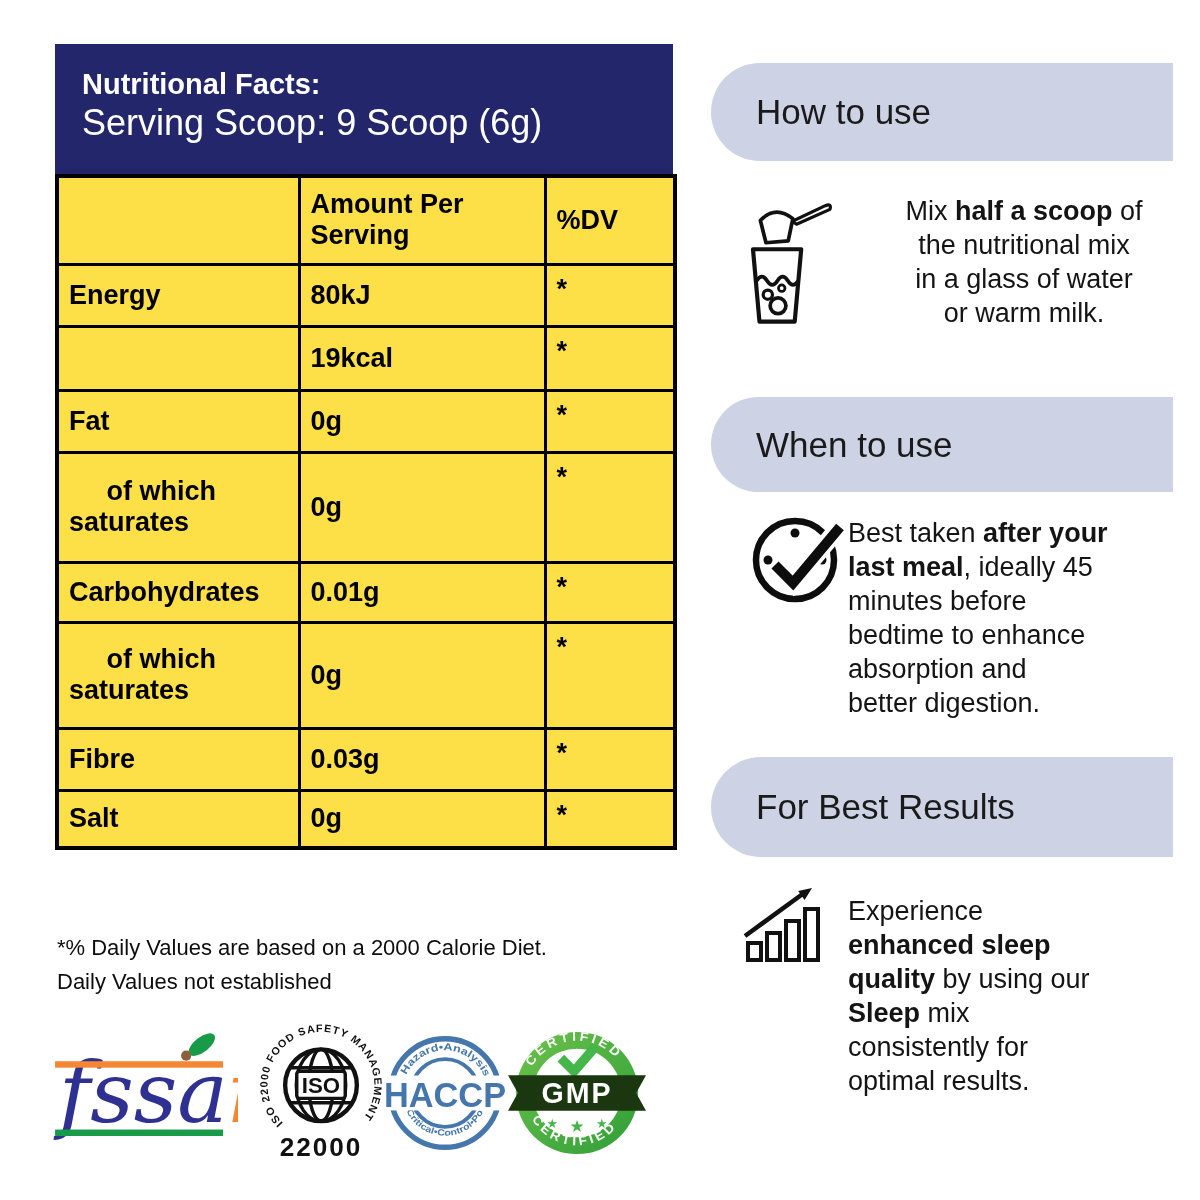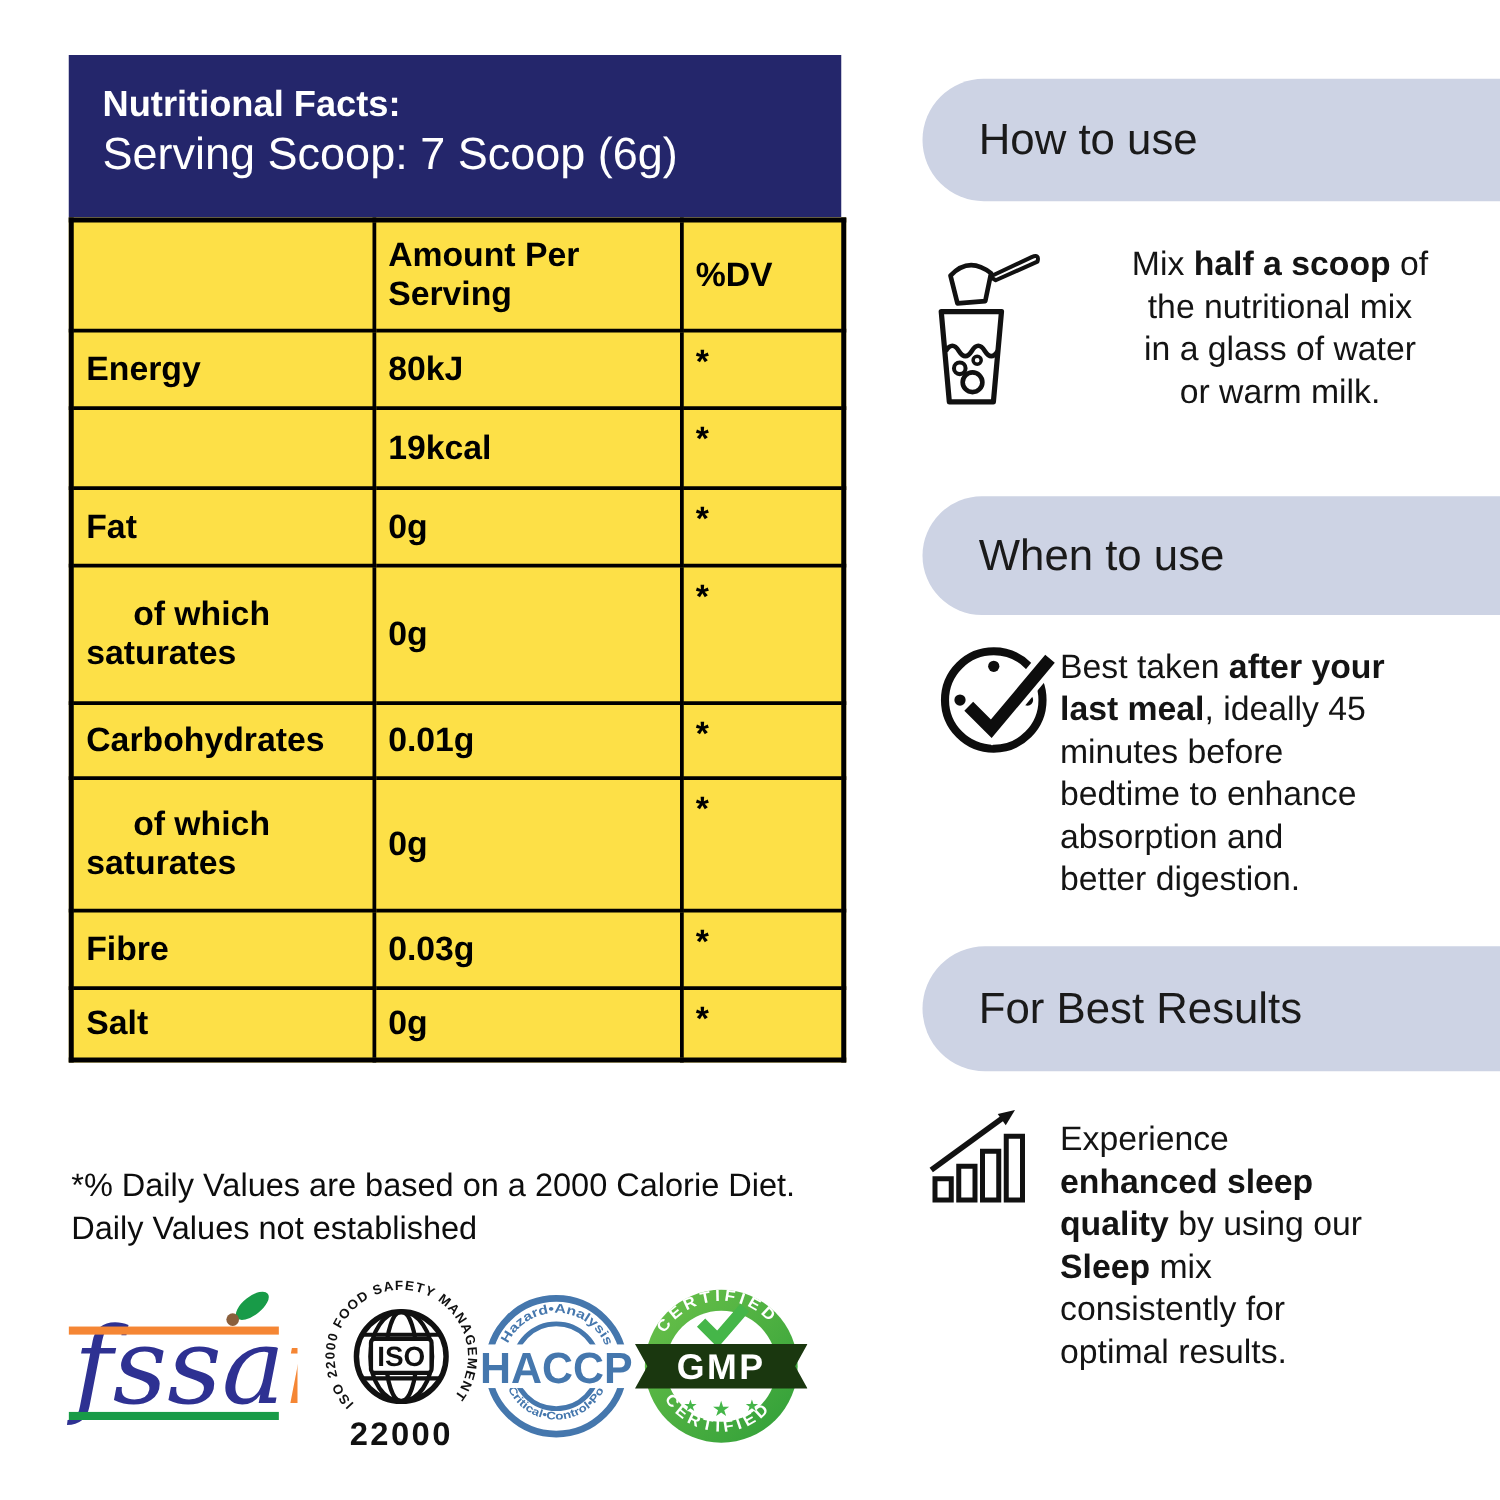--- a/index.html
+++ b/index.html
@@ -12,42 +12,42 @@
                 padding:24px 16px 0 27px;}
   .nutri-header .t1{font-weight:bold;font-size:29px;line-height:33px;}
   .nutri-header .t2{font-size:36px;line-height:44px;font-weight:400;}
   table.facts{border-collapse:collapse;width:618px;table-layout:fixed;background:#fde047;
               border:4px solid #000;}
   table.facts td,table.facts th{border:3px solid #000;box-sizing:border-box;
        padding:4px 8px 4px 10px;font-size:27px;font-weight:bold;color:#000;
        vertical-align:middle;text-align:left;white-space:pre-line;line-height:31px;}
   table.facts td.dv{vertical-align:top;padding-top:8px;}
 
-  .footnote{position:absolute;left:57px;top:931px;font-size:26px;line-height:34px;
+  .footnote{position:absolute;left:57px;top:931px;font-size:22px;line-height:34px;
             color:#0d0d0d;}
 
   
-  .pill{position:absolute;left:738px;width:462px;background:#cdd3e4;
+  .pill{position:absolute;left:711px;width:462px;background:#cdd3e4;
         border-radius:52px 0 0 52px;display:flex;align-items:center;text-align:center;}
   .pill-title{font-size:35px;color:#1a1a1a;padding-left:45px;}
   .panel-body{position:absolute;left:848px;width:352px;font-size:27px;line-height:34px;
               color:#141414;white-space:pre-line;}
   .panel-body .bold{font-weight:bold;}
   .panel-icon{position:absolute;}
 
   
   .badge{position:absolute;}
 </style>
 </head>
 <body>
 
 <div class="nutri">
   <div class="nutri-header">
     <div class="t1">Nutritional Facts:</div>
-    <div class="t2">Serving Scoop: 7 Scoop (6g)</div>
+    <div class="t2">Serving Scoop: 9 Scoop (6g)</div>
   </div>
 
   <table class="facts">
     <colgroup>
         <col style="width:242px">
         <col style="width:246px">
         <col style="width:130px">
       </colgroup>
     <tbody>
         <tr style="height:88px">

